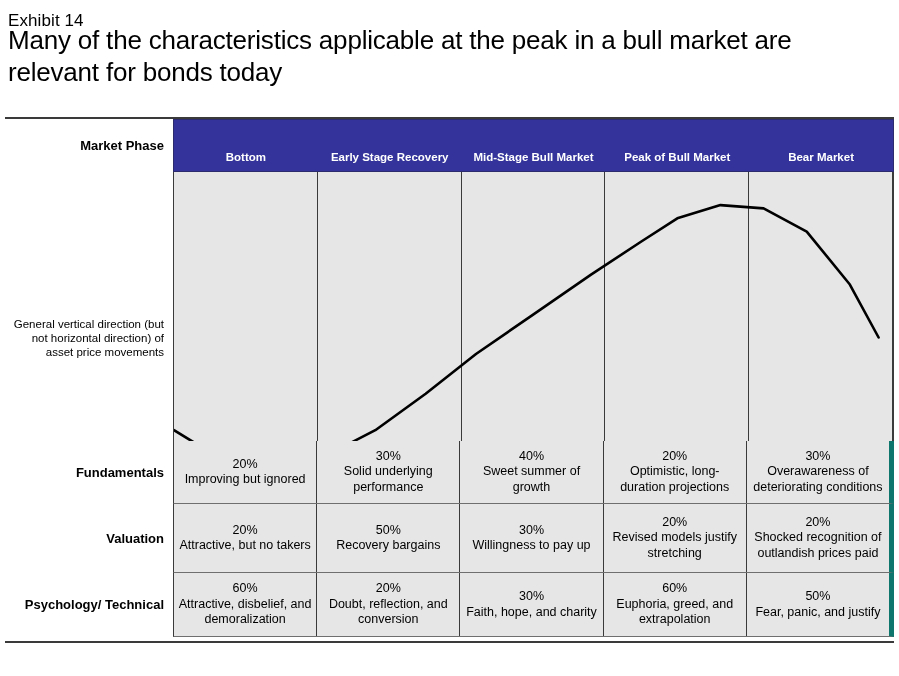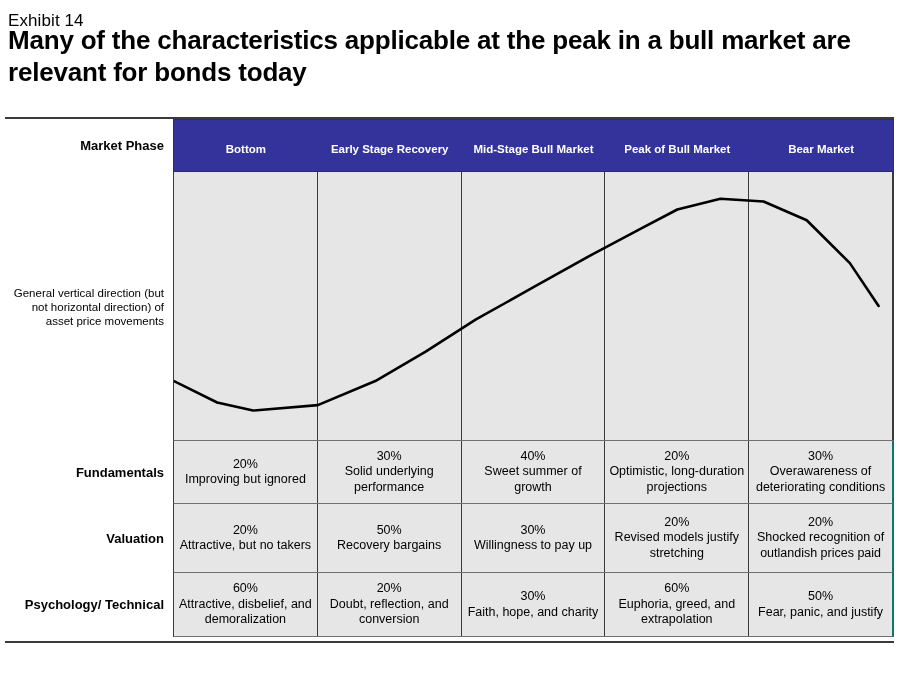--- a/index.html
+++ b/index.html
@@ -30,21 +30,21 @@
     font-size: 17px;
     line-height: 22px;
     letter-spacing: 0.1px;
   }
   .title {
     position: absolute;
     left: 8px;
     top: 24px;
     width: 880px;
     font-size: 26px;
-    font-weight: bold;
+    font-weight: normal;
     line-height: 32px;
     letter-spacing: -0.2px;
   }
 
   .top-rule {
     position: absolute;
     left: 5px;
     top: 117px;
     width: 889px;
     height: 0;
@@ -104,25 +104,25 @@
     flex: 1 1 0;
     box-sizing: border-box;
     color: #ffffff;
     font-size: 11.5px;
     font-weight: bold;
     line-height: 14px;
     text-align: center;
     display: flex;
     align-items: flex-end;
     justify-content: center;
-    padding-bottom: 15px;
-  }
-
-  
-  .row-chart { top: 53px; height: 269px; }
+    padding-bottom: 7px;
+  }
+
+  
+  .row-chart { top: 53px; height: 332px; }
   .row-chart .cells {
     background: #E6E6E6;
     border-left: 1px solid #3a3a3a;
     border-right: 1px solid #3a3a3a;
     border-bottom: 1px solid #6f6f6f;
     position: relative;
   }
   .chart-area {
     position: relative;
     flex: 1 1 auto;
@@ -141,21 +141,21 @@
     top: 0;
     width: 100%;
     height: 100%;
     pointer-events: none;
   }
 
   
   .row-data .cells {
     background: #E6E6E6;
     border-left: 1px solid #3a3a3a;
-    border-right: 2px solid #0f766e;
+    border-right: 5px solid #0f766e;
     border-bottom: 1px solid #6f6f6f;
   }
   .row-f { top: 322px; height: 63px; }
   .row-v { top: 385px; height: 69px; }
   .row-p { top: 454px; height: 64px; }
 
   .dcell {
     flex: 1 1 0;
     box-sizing: border-box;
     border-right: 1px solid #3a3a3a;

